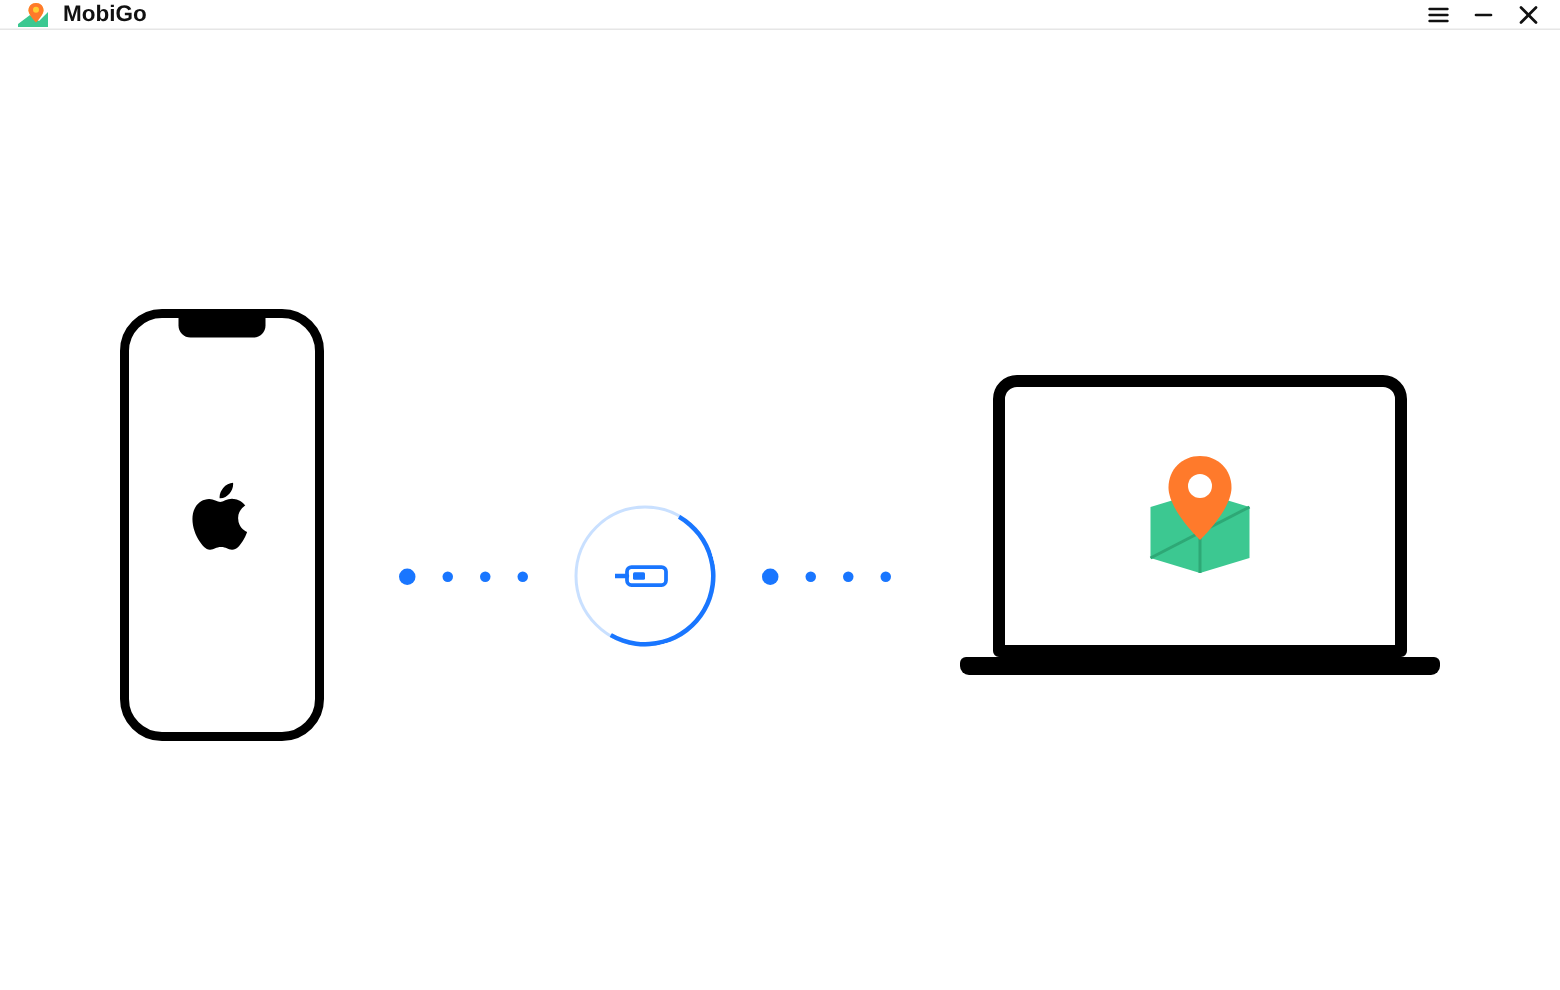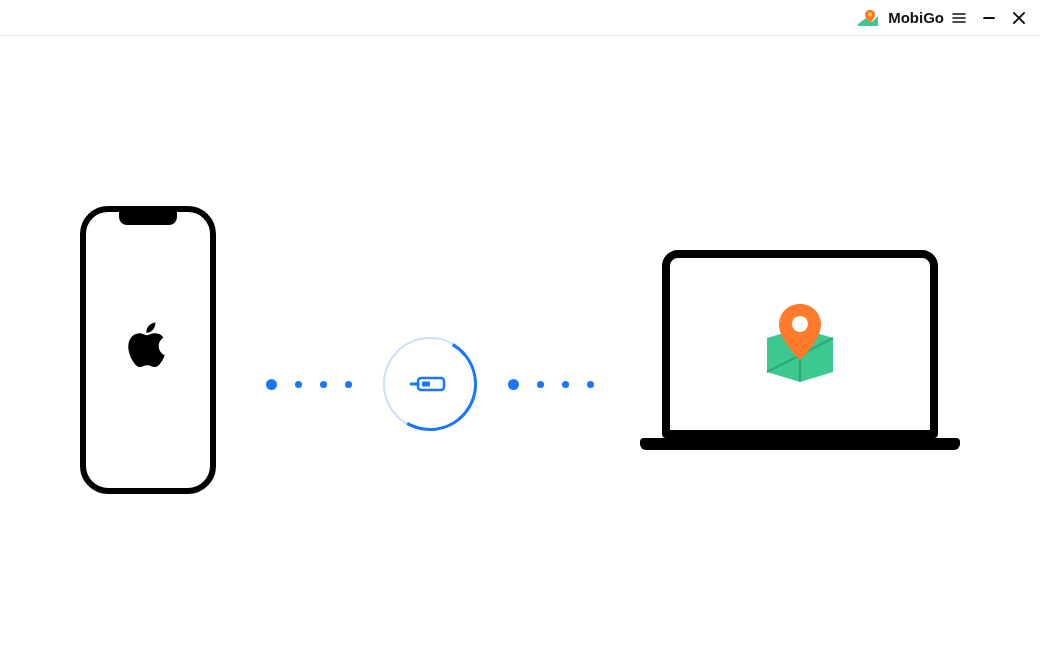--- a/index.html
+++ b/index.html
@@ -1,18 +1,18 @@
 <!DOCTYPE html>
 <html><head>
   <meta charset="utf-8">
   <style>
     * { margin: 0; padding: 0; box-sizing: border-box; }
     body { width: 1040px; height: 660px; background: #fff; font-family: -apple-system, BlinkMacSystemFont, "Segoe UI", Arial, sans-serif; overflow: hidden; position: relative; }
 
-    .titlebar { height: 36px; display: flex; align-items: center; justify-content: flex-end; padding: 0 6px 0 10px; border-bottom: 1px solid #e6e6e6; }
+    .titlebar { height: 20px; display: flex; align-items: center; justify-content: space-between; padding: 0 6px 0 10px; border-bottom: 1px solid #e6e6e6; }
     .titlebar-left { display: flex; align-items: center; gap: 8px; }
     .app-logo { width: 24px; height: 24px; }
     .app-title { font-size: 15px; font-weight: 700; color: #111; }
     .titlebar-right { display: flex; align-items: center; gap: 0; }
     .win-btn { width: 30px; height: 30px; display: flex; align-items: center; justify-content: center; cursor: pointer; }
     .win-btn svg { display: block; }
 
     .content { position: absolute; top: 36px; left: 0; right: 0; bottom: 0; }
 
     

